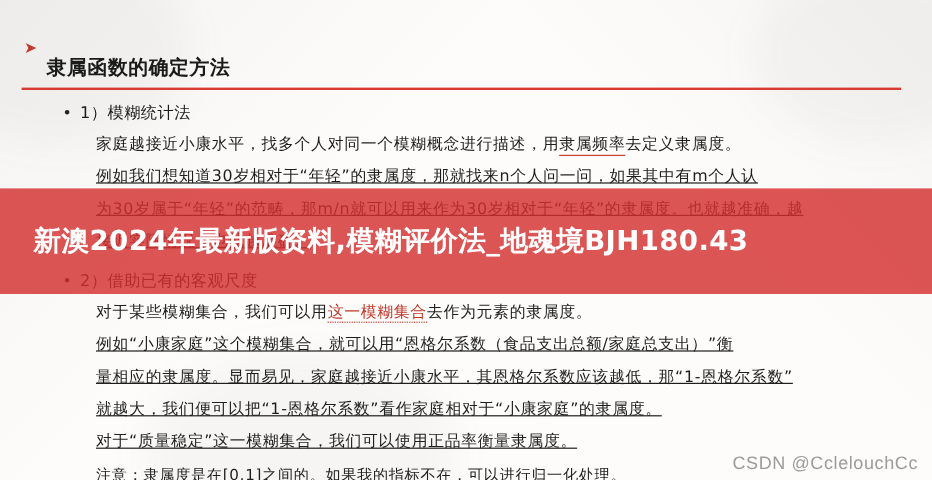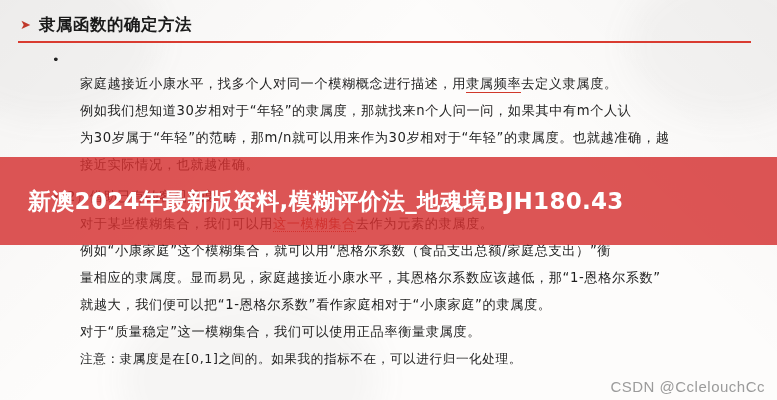--- a/index.html
+++ b/index.html
@@ -50,20 +50,21 @@
     font-size: 13px;
     line-height: 1;
     transform: translateY(-1px);
   }
   .heading-text {
     font-family: "DejaVu Sans", "Liberation Sans", sans-serif;
     font-weight: bold;
     font-size: 16.5px;
     color: #1a1a1a;
     letter-spacing: 0.5px;
+    margin-top: 32px;
   }
   .heading-rule {
     height: 2px;
     background: #d93b30;
     margin: 5px 0 10px 0;
     width: 100%;
   }
 
   
   .bullet-line {
@@ -84,21 +85,21 @@
   }
   .para {
     font-size: 13.2px;
     line-height: 27px;
     color: #1e1e1e;
     margin: 2px 0 0 62px;
     letter-spacing: 0.6px;
     text-align: justify;
     padding-right: 18px;
   }
-  .para.tight { margin-top: 0; }
+  .para.tight { margin-top: 0; text-decoration: underline; }
   .redtext { color: #c0392b; }
   .underline-red {
     border-bottom: 1.6px solid #d0392b;
     padding-bottom: 1px;
   }
   .wavy-red {
     border-bottom: 1.5px dotted #d0392b;
   }
 
   
@@ -152,20 +153,21 @@
   <div class="doc">
 
     <div class="heading-row">
       <span class="tri-icon">➤</span>
       <span class="heading-text">隶属函数的确定方法</span>
     </div>
     <div class="heading-rule"></div>
 
     <div class="bullet-line">
       <span class="dot">•</span>
+      <span class="bullet-label">1）模糊统计法</span>
     </div>
 
     <div class="para">
       <span>家庭越接近小康水平，找多个人对同一个模糊概念进行描述，用</span><span class="underline-red">隶属频率</span><span>去定义隶属度。</span>
     </div>
 
     <div class="para tight">
       <span>例如我们想知道30岁相对于“年轻”的隶属度，那就找来n个人问一问，如果其中有m个人认</span>
     </div>
     <div class="para tight">

